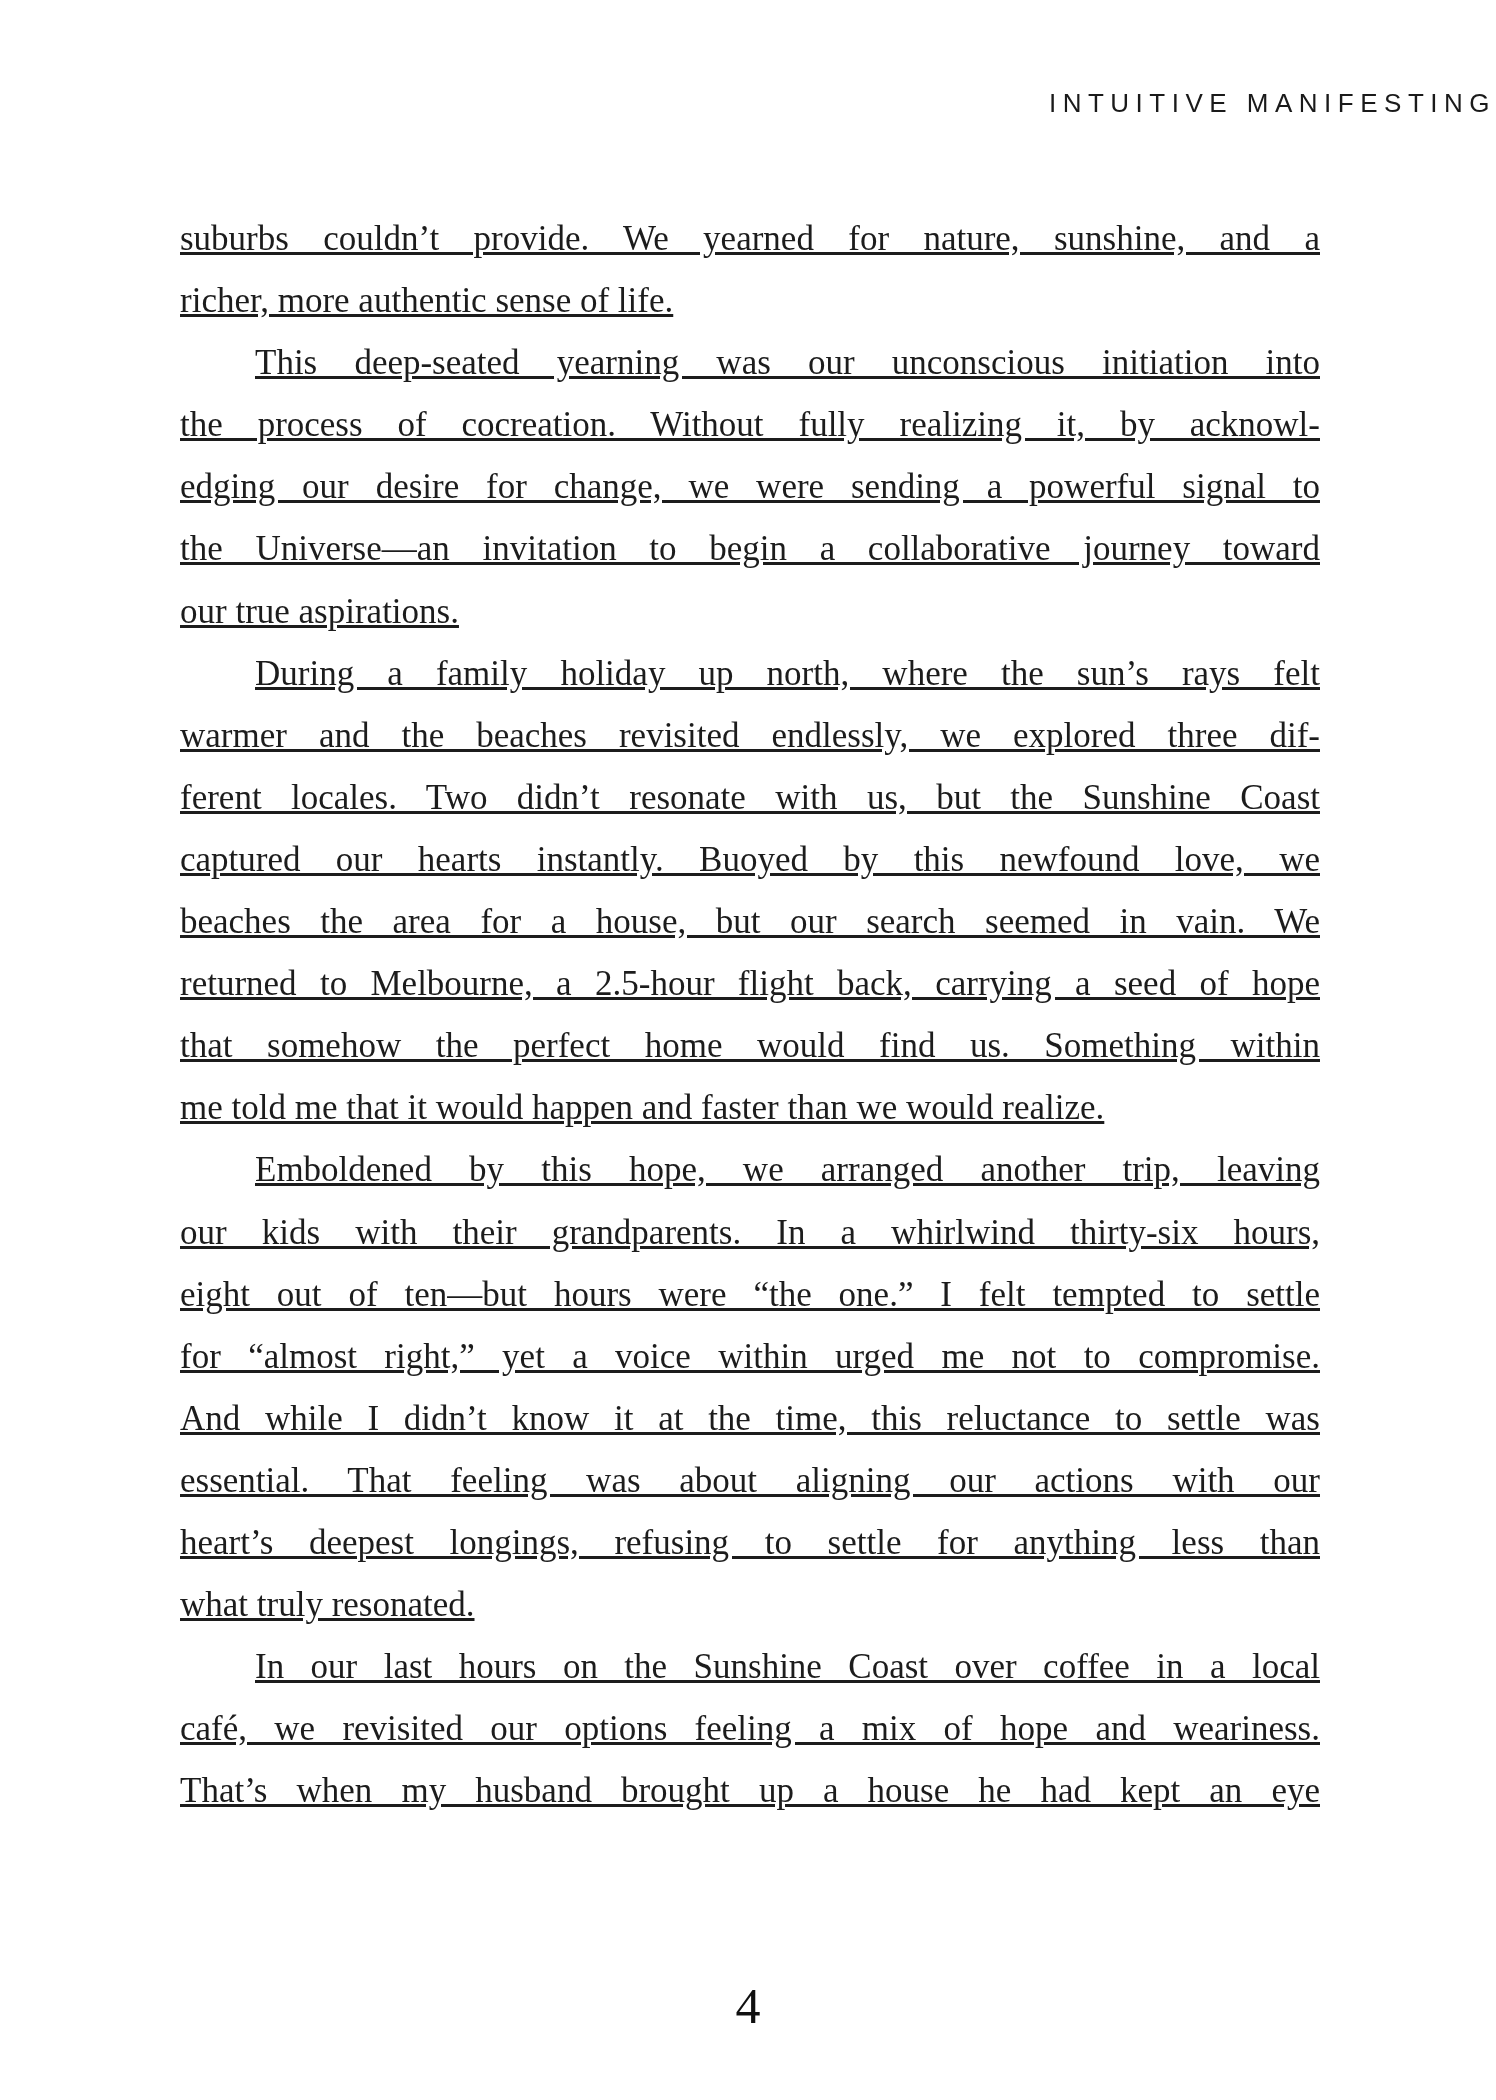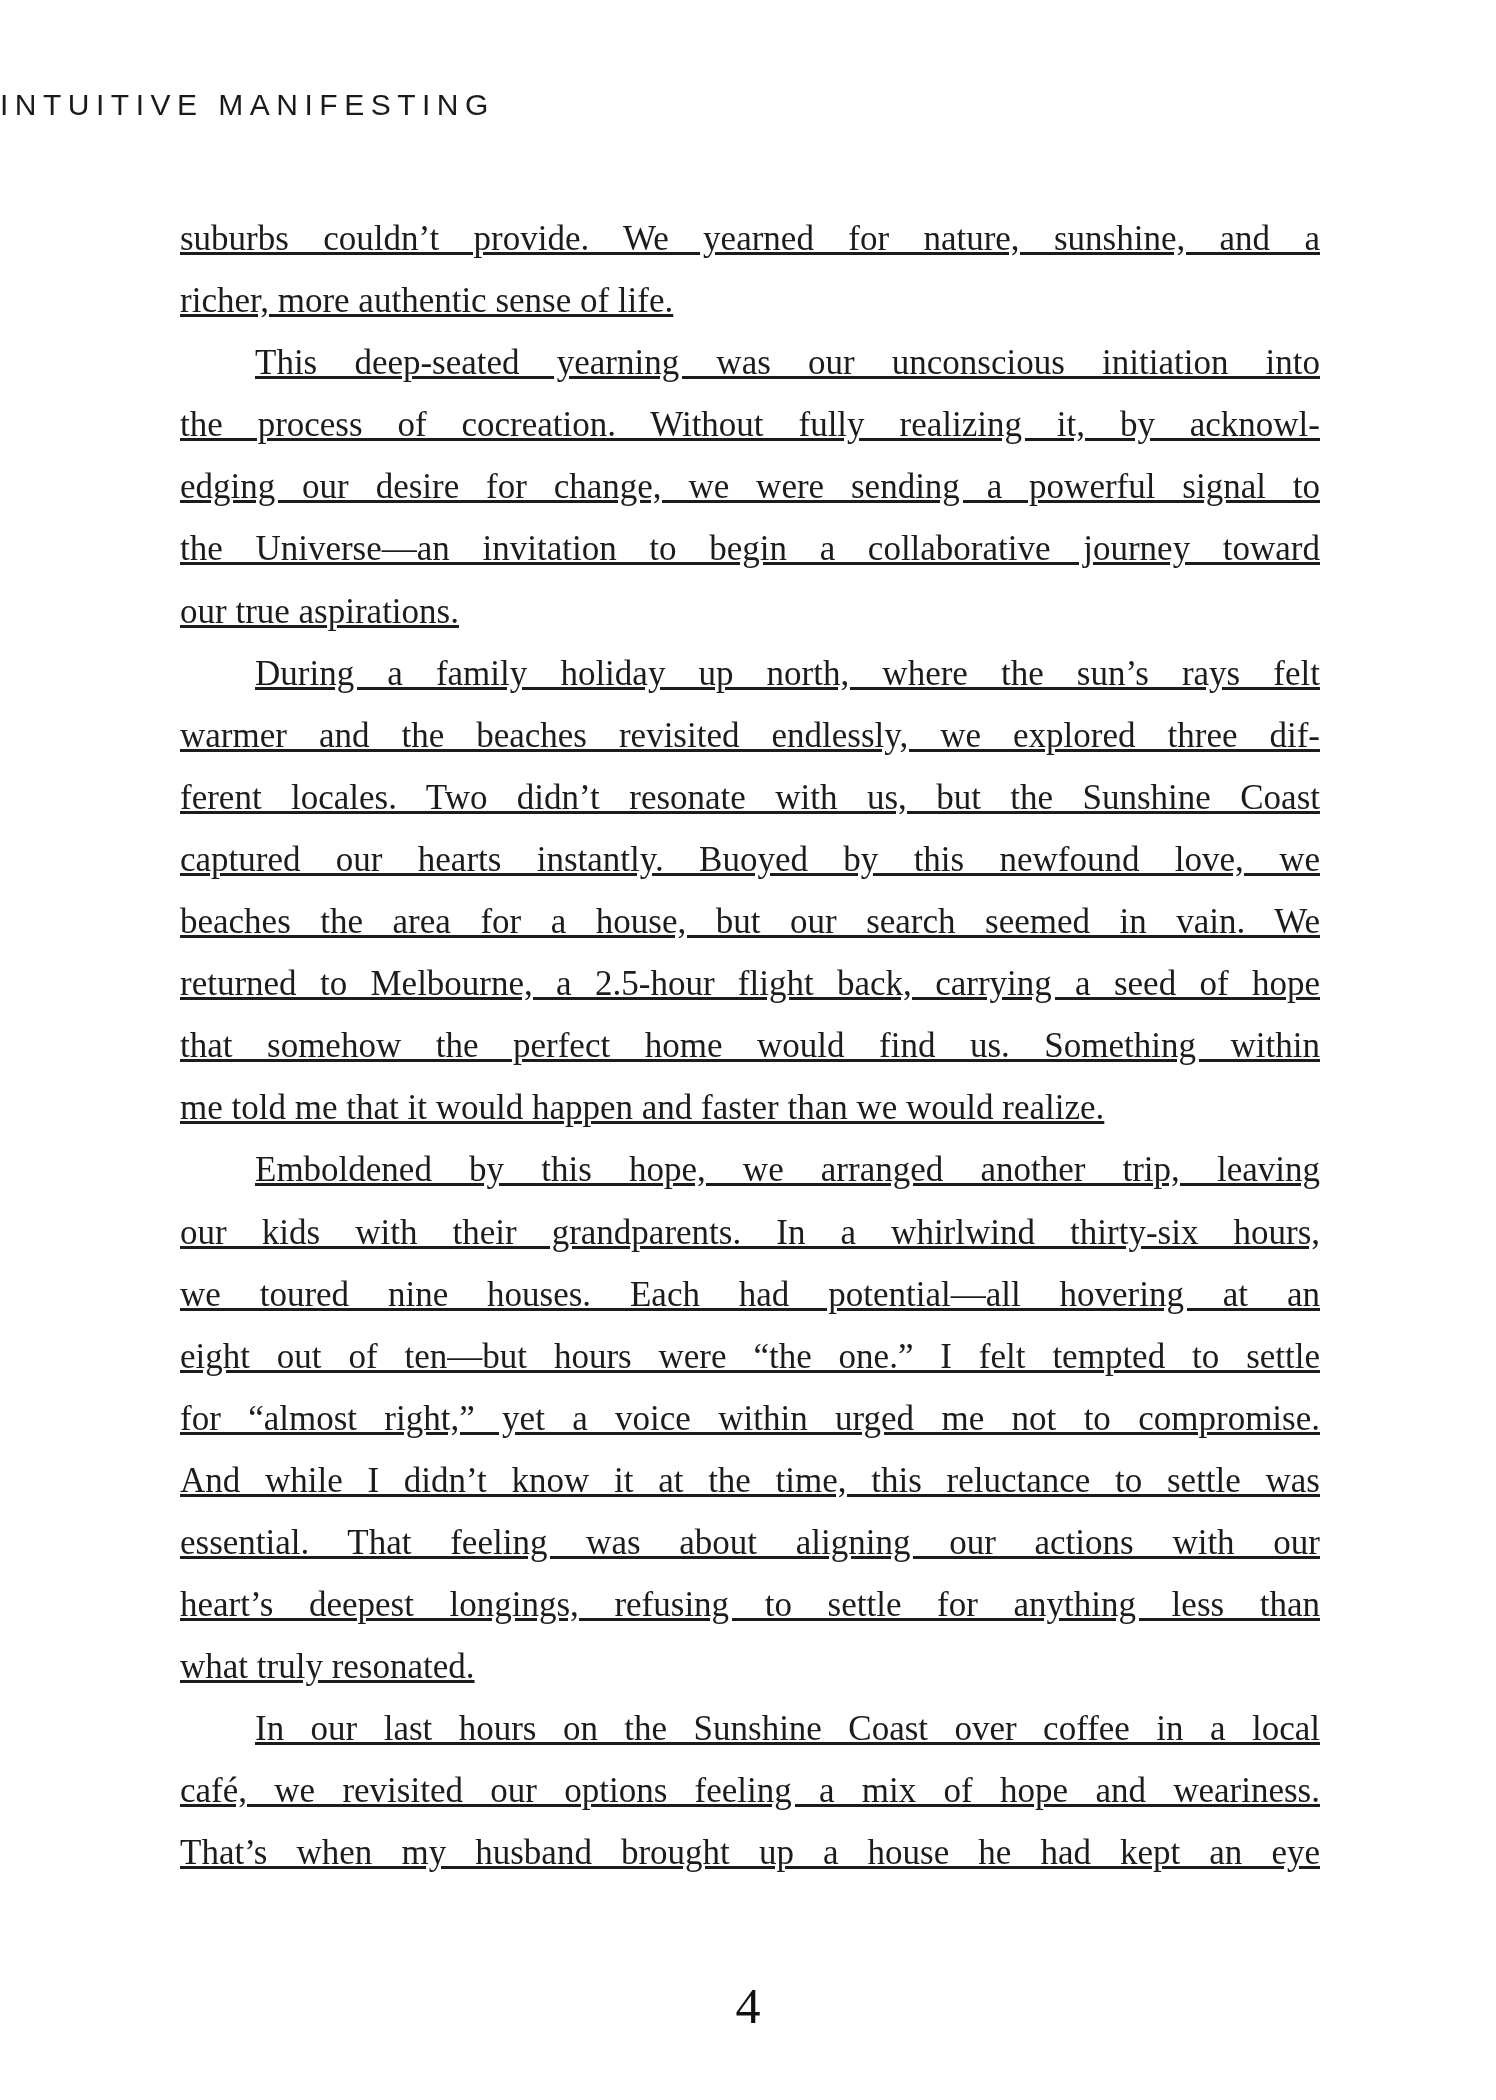--- a/index.html
+++ b/index.html
@@ -13,23 +13,23 @@
     height: 2100px;
     background: #ffffff;
     overflow: hidden;
     font-family: "Liberation Serif", "DejaVu Serif", serif;
   }
   .running-head {
     position: absolute;
     top: 88px;
     left: 0;
     width: 100%;
-    text-align: left;
+    text-align: right;
     font-family: "Liberation Sans", "DejaVu Sans", sans-serif;
-    font-size: 30px;
+    font-size: 26px;
     font-weight: 400;
     letter-spacing: 6.5px;
     color: #1a1a1a;
     white-space: nowrap;
   }
   .body-text {
     position: absolute;
     left: 180px;
     top: 208px;
     width: 1140px;
@@ -77,21 +77,20 @@
     <div class="line indent">During a family holiday up north, where the sun’s rays felt</div>
     <div class="line">warmer and the beaches revisited endlessly, we explored three dif-</div>
     <div class="line">ferent locales. Two didn’t resonate with us, but the Sunshine Coast</div>
     <div class="line">captured our hearts instantly. Buoyed by this newfound love, we</div>
     <div class="line">beaches the area for a house, but our search seemed in vain. We</div>
     <div class="line">returned to Melbourne, a 2.5-hour flight back, carrying a seed of hope</div>
     <div class="line">that somehow the perfect home would find us. Something within</div>
     <div class="line last">me told me that it would happen and faster than we would realize.</div>
     <div class="line indent">Emboldened by this hope, we arranged another trip, leaving</div>
     <div class="line">our kids with their grandparents. In a whirlwind thirty-six hours,</div>
-    <div class="line">we toured nine houses. Each had potential—all hovering at an</div>
     <div class="line">eight out of ten—but hours were “the one.” I felt tempted to settle</div>
     <div class="line">for “almost right,” yet a voice within urged me not to compromise.</div>
     <div class="line">And while I didn’t know it at the time, this reluctance to settle was</div>
     <div class="line">essential. That feeling was about aligning our actions with our</div>
     <div class="line">heart’s deepest longings, refusing to settle for anything less than</div>
     <div class="line last">what truly resonated.</div>
     <div class="line indent">In our last hours on the Sunshine Coast over coffee in a local</div>
     <div class="line">café, we revisited our options feeling a mix of hope and weariness.</div>
     <div class="line">That’s when my husband brought up a house he had kept an eye</div>
   </div>

